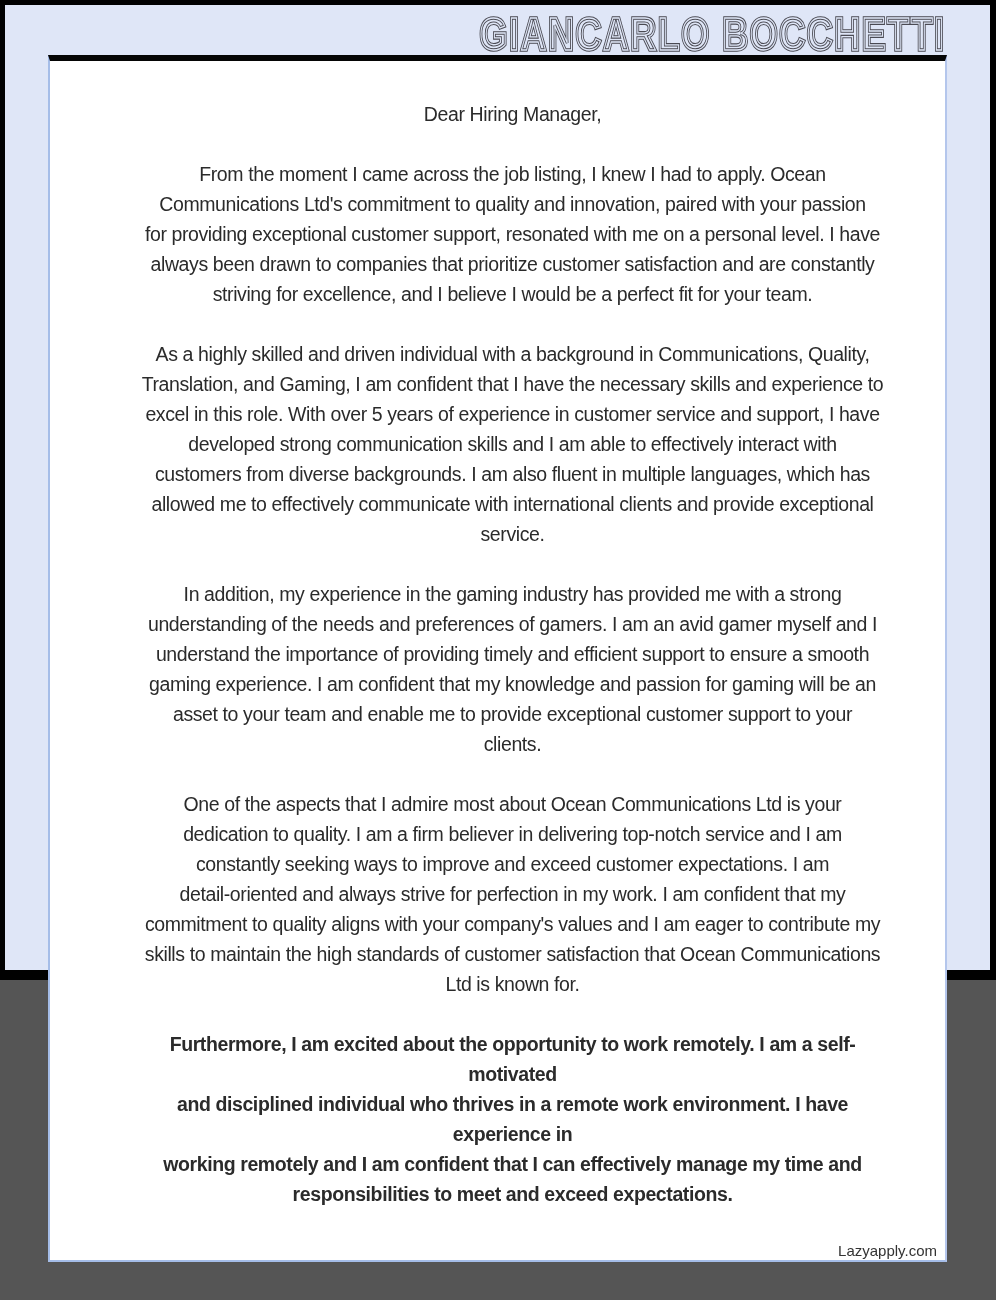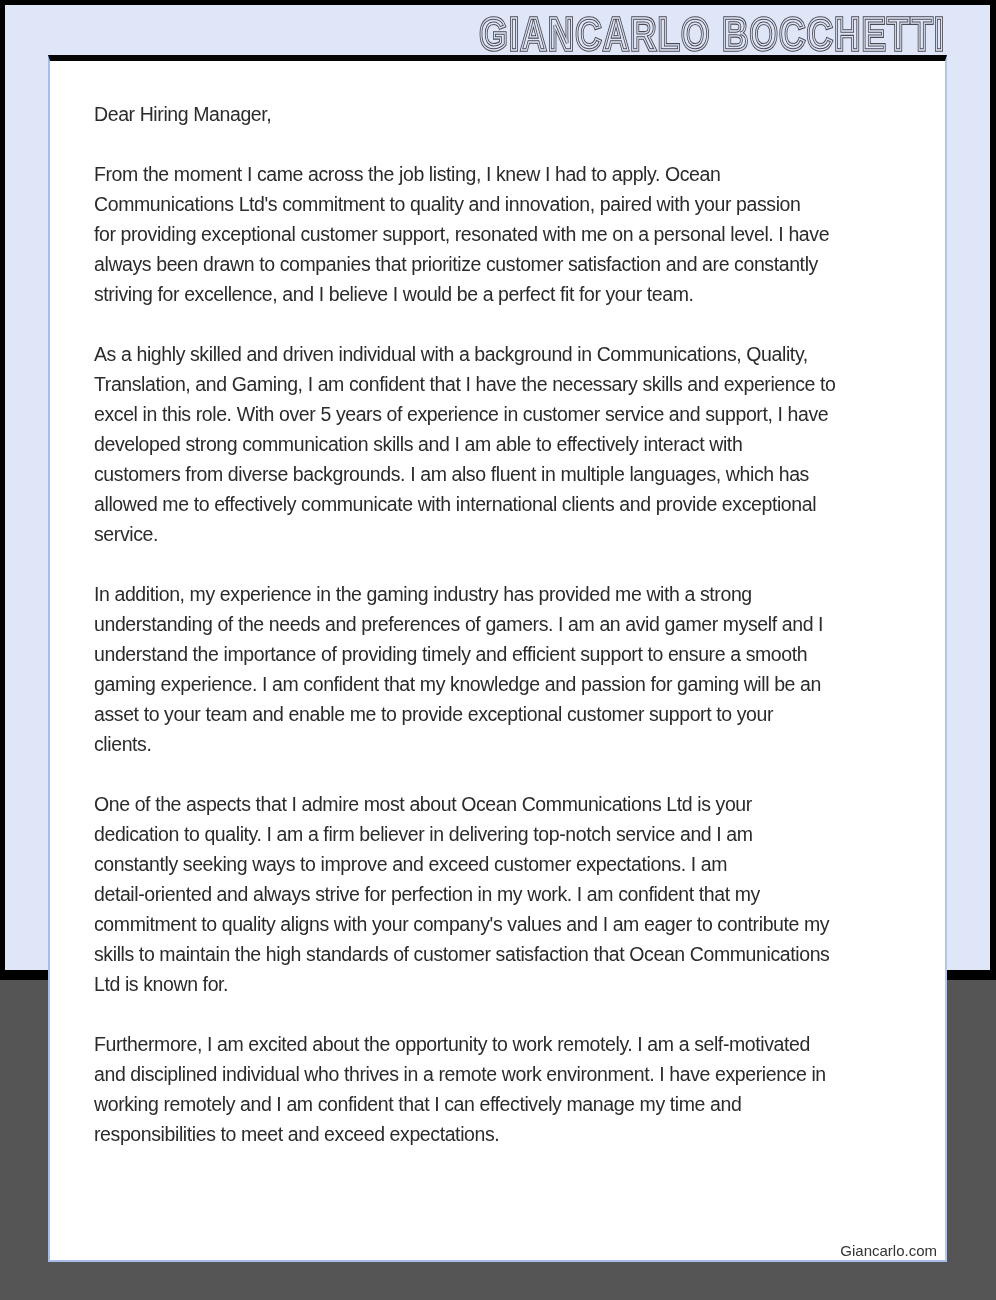--- a/index.html
+++ b/index.html
@@ -42,34 +42,35 @@
   
   .page {
     position: absolute;
     left: 43px; top: 50px;
     width: 899px; height: 1207px;
     background: #ffffff;
     border-top: 6px solid #050505;
     border-left: 2px solid #a5bde8;
     border-right: 2px solid #b4c6ec;
     border-bottom: 2px solid #a5bde8;
-    padding: 38px 46px 0 44px;
+    padding: 38px 46px 0 76px;
     overflow: hidden;
+    text-align: center;
   }
 
   .salutation, .para {
     font-family: "Liberation Sans", sans-serif;
     font-size: 19.5px;
     line-height: 30px;
     letter-spacing: -0.4px;
     color: #2b2b2b;
     white-space: pre-line;
     margin-bottom: 30px;
   }
-  .para:last-of-type { margin-bottom: 16px; }
+  .para:last-of-type { margin-bottom: 16px; font-weight: bold; }
 
   .watermark {
     position: absolute;
     right: 8px; bottom: 1px;
     font-size: 15px;
     line-height: 16px;
     color: #333333;
     background: #ffffff;
     padding-left: 4px;
   }
@@ -116,16 +117,16 @@
 detail-oriented and always strive for perfection in my work. I am confident that my
 commitment to quality aligns with your company's values and I am eager to contribute my
 skills to maintain the high standards of customer satisfaction that Ocean Communications
 Ltd is known for.</p>
 
     <p class="para">Furthermore, I am excited about the opportunity to work remotely. I am a self-motivated
 and disciplined individual who thrives in a remote work environment. I have experience in
 working remotely and I am confident that I can effectively manage my time and
 responsibilities to meet and exceed expectations.</p>
 
-    <div class="watermark">Giancarlo.com</div>
+    <div class="watermark">Lazyapply.com</div>
   </div>
 
 </div>
 
 </body></html>

